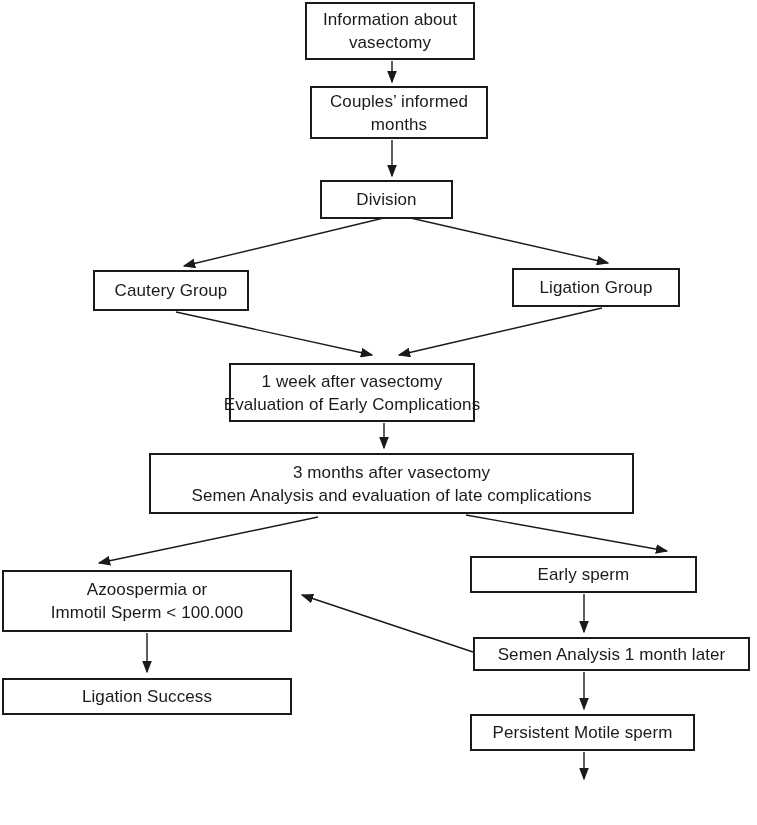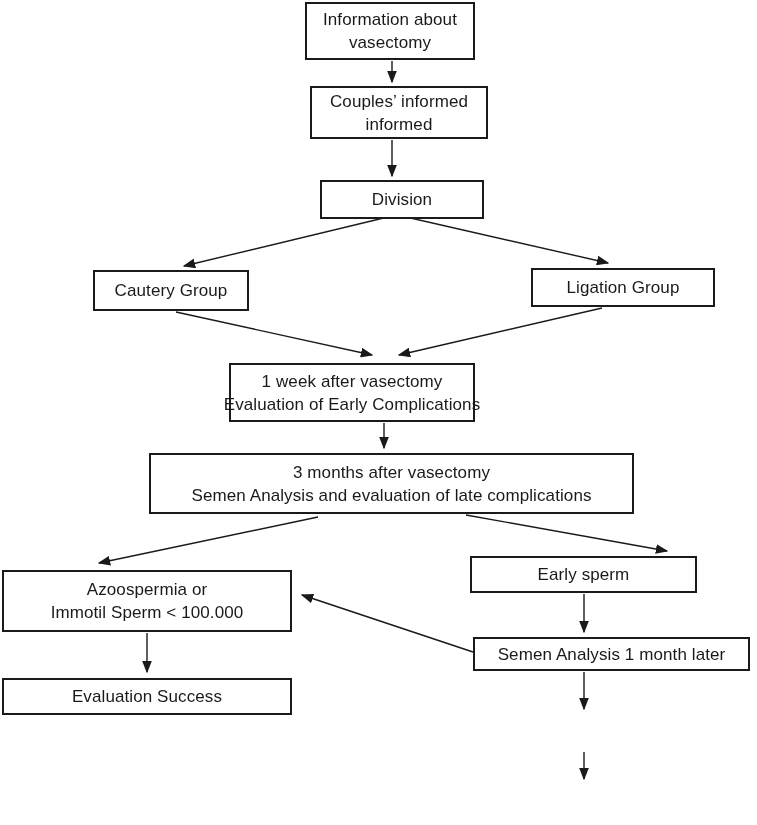--- a/index.html
+++ b/index.html
@@ -69,32 +69,32 @@
     </g>
   </svg>
 
   <div class="node" style="left:305px;top:2px;width:170px;height:58px">
     <span>Information about</span>
     <span>vasectomy</span>
   </div>
 
   <div class="node" style="left:310px;top:86px;width:178px;height:53px">
     <span>Couples’ informed</span>
-    <span>informed</span>
+    <span>months</span>
   </div>
 
-  <div class="node" style="left:320px;top:180px;width:164px;height:39px">
+  <div class="node" style="left:320px;top:180px;width:133px;height:39px">
     <span>Division</span>
   </div>
 
   <div class="node" style="left:93px;top:270px;width:156px;height:41px">
     <span>Cautery Group</span>
   </div>
 
-  <div class="node" style="left:531px;top:268px;width:184px;height:39px">
+  <div class="node" style="left:512px;top:268px;width:168px;height:39px">
     <span>Ligation Group</span>
   </div>
 
   <div class="node" style="left:229px;top:363px;width:246px;height:59px">
     <span>1 week after vasectomy</span>
     <span>Evaluation of Early Complications</span>
   </div>
 
   <div class="node" style="left:149px;top:453px;width:485px;height:61px">
     <span>3 months after vasectomy</span>
@@ -108,18 +108,21 @@
 
   <div class="node" style="left:470px;top:556px;width:227px;height:37px">
     <span>Early sperm</span>
   </div>
 
   <div class="node" style="left:473px;top:637px;width:277px;height:34px">
     <span>Semen Analysis 1 month later</span>
   </div>
 
   <div class="node" style="left:2px;top:678px;width:290px;height:37px">
-    <span>Evaluation Success</span>
+    <span>Ligation Success</span>
   </div>
 
+  <div class="node" style="left:470px;top:714px;width:225px;height:37px">
+    <span>Persistent Motile sperm</span>
+  </div>
 
 
 </div>
 
 </body></html>

